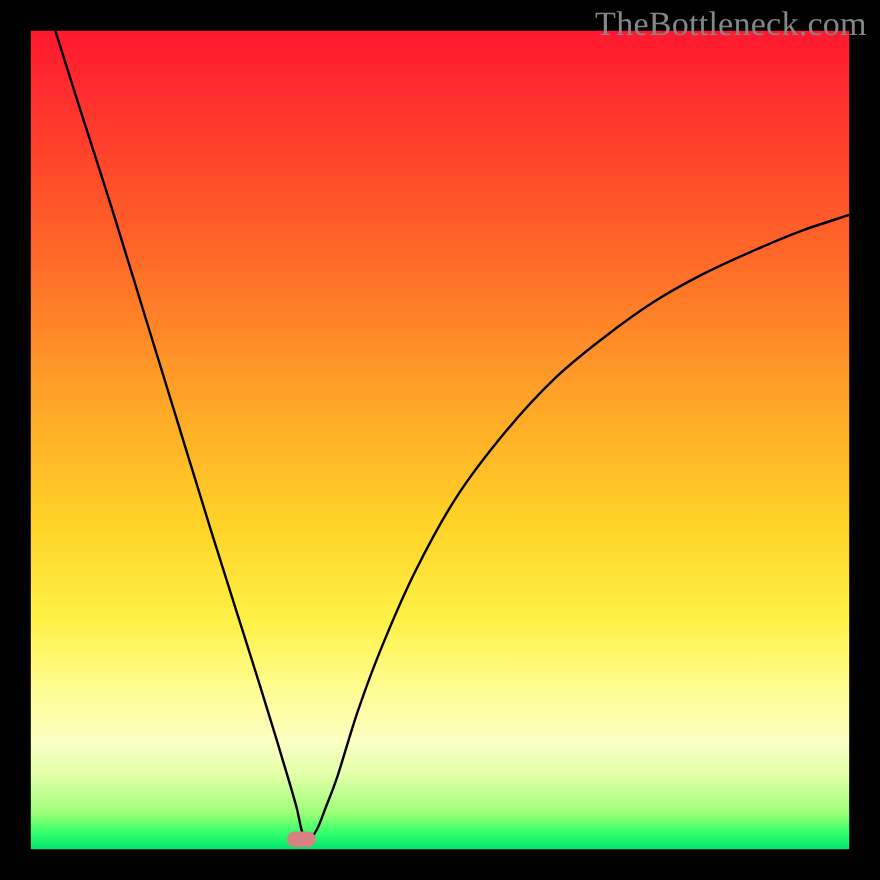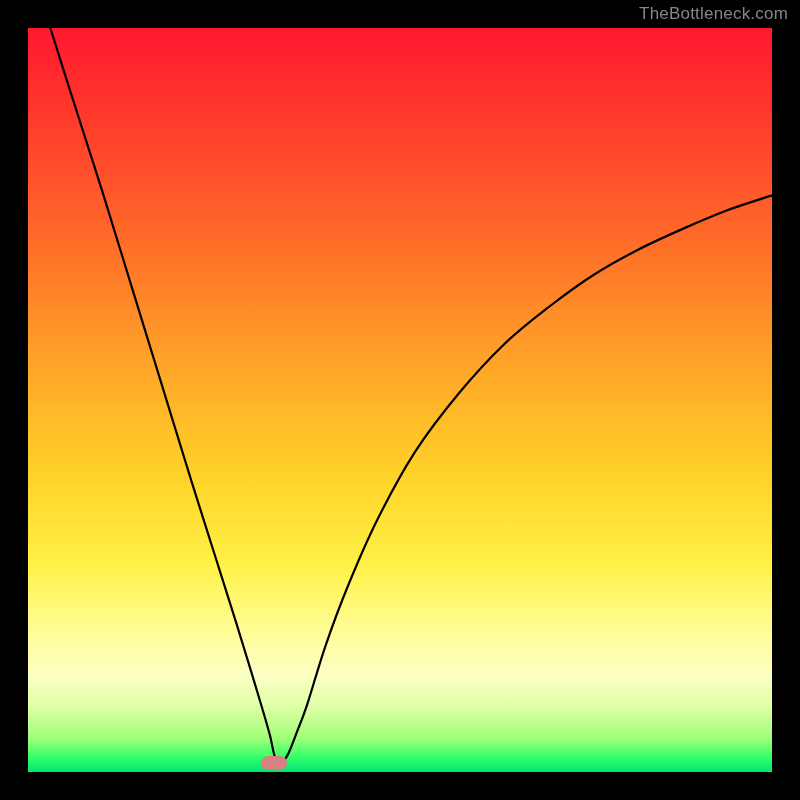--- a/index.html
+++ b/index.html
@@ -41,22 +41,22 @@
     position: absolute;
     width: 26px;
     height: 14px;
     border-radius: 7px;
     background: #d98080;
   }
   .watermark {
     position: absolute;
     top: 4px;
     right: 12px;
-    font-family: Liberation Sans, sans-serif;
-    font-size: 17px;
+    font-family: Liberation Serif, serif;
+    font-size: 31px;
     color: #83878a;
     letter-spacing: 0.2px;
     user-select: none;
   }
 </style>
 </head>
 <body>
 
 <div class="frame">
   <div class="plot">

